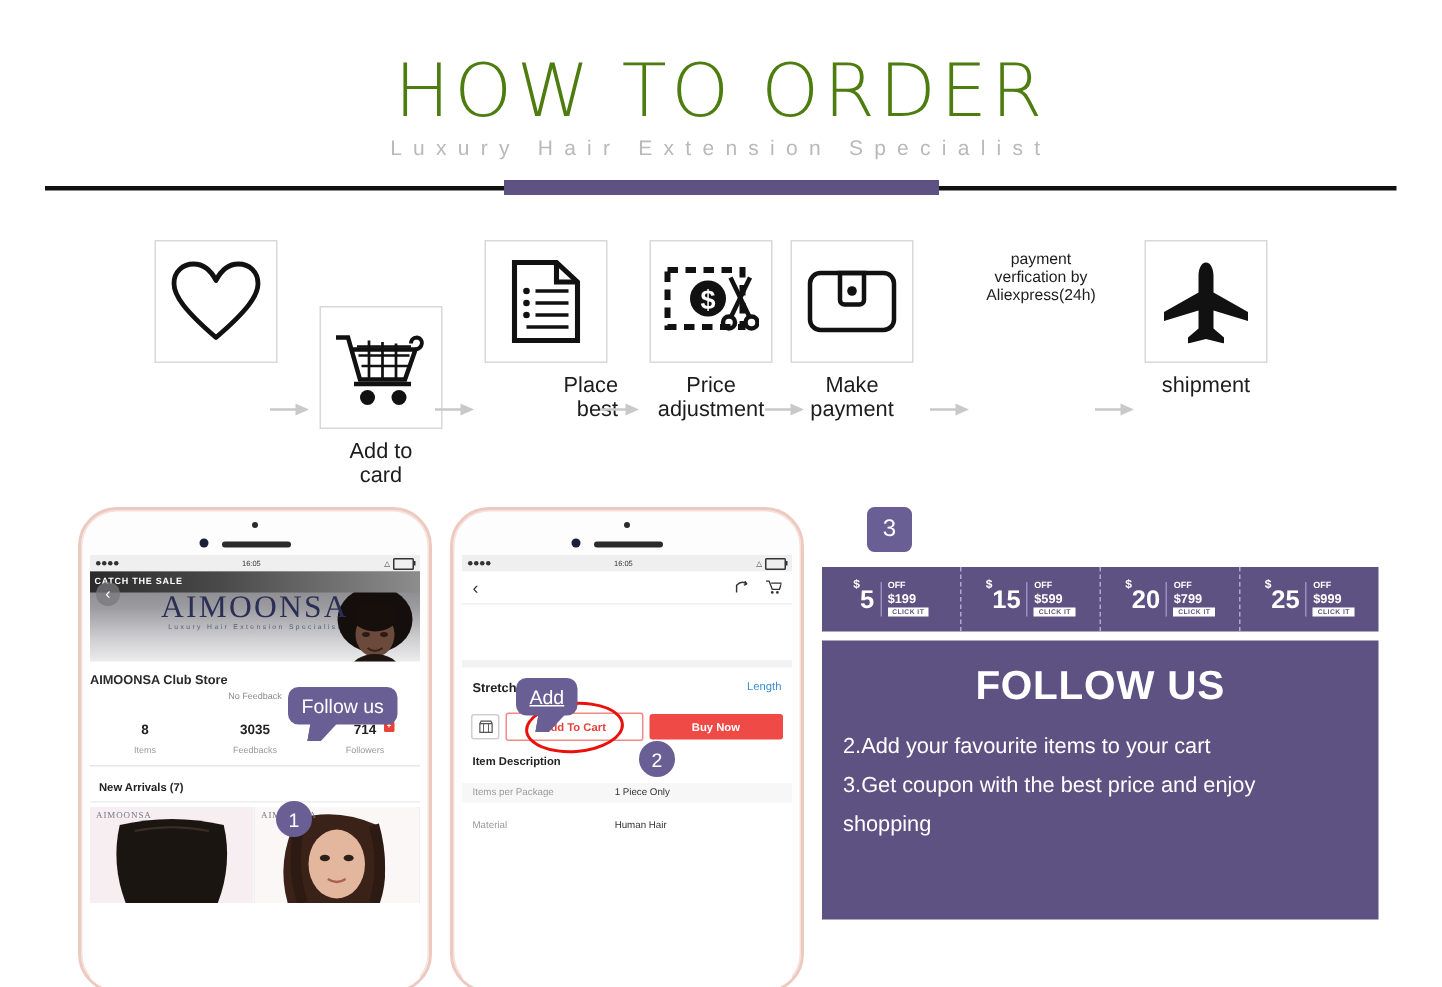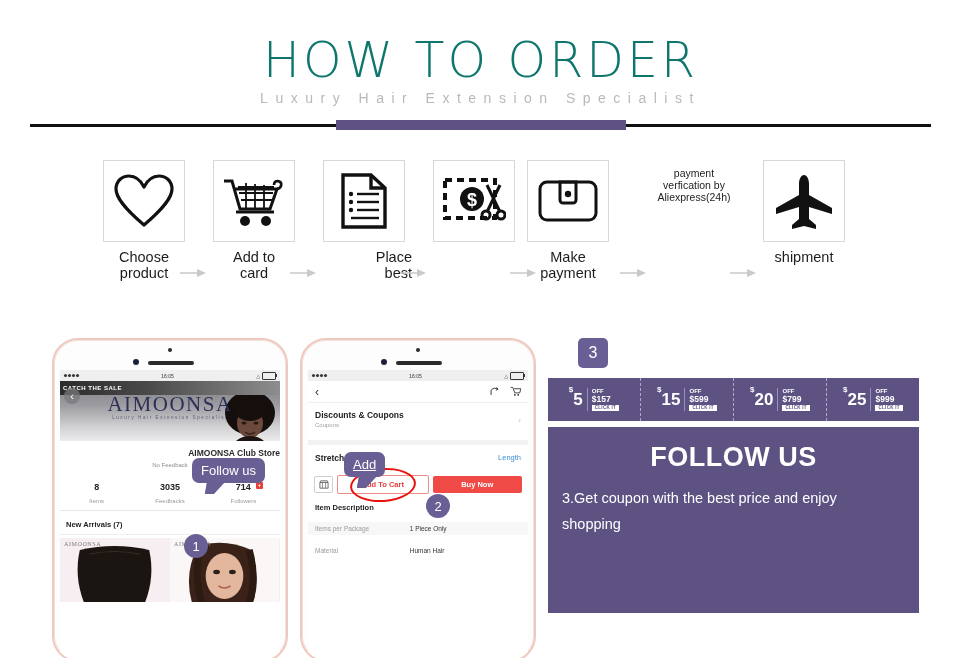--- a/index.html
+++ b/index.html
@@ -8,21 +8,21 @@
     font-family:"Liberation Sans",sans-serif;
     overflow:hidden;position:relative;
   }
   .page{position:relative;width:961px;height:658px;}
 
   
   .header{position:absolute;left:0;top:0;width:961px;height:136px;}
   .title{
     position:absolute;left:0;top:32px;width:961px;text-align:center;
     font-family:"DejaVu Sans",sans-serif;
-    font-size:49px;font-weight:300;color:#0f766e;letter-spacing:3px;
+    font-size:49px;font-weight:300;color:#4d7c0f;letter-spacing:3px;
     line-height:58px;
   }
   .subtitle{
     position:absolute;left:0;top:90px;width:961px;text-align:center;
     font-size:14px;color:#b9b9bd;letter-spacing:7.5px;font-weight:400;
   }
   .rule-black{position:absolute;left:30px;top:124px;width:901px;height:3px;background:#111;}
   .rule-purple{position:absolute;left:336px;top:120px;width:290px;height:10px;background:#5e5283;}
 
   
@@ -84,21 +84,21 @@
   }
   .p1-back{
     position:absolute;left:4px;top:18px;width:16px;height:16px;border-radius:50%;
     background:rgba(120,120,125,.75);display:flex;align-items:center;justify-content:center;
     color:#fff;font-size:11px;line-height:1;
   }
   .p1-hair{
     position:absolute;right:2px;top:8px;width:62px;height:64px;
   }
   .p1-storename{
-    position:absolute;left:0;top:78px;width:100%;text-align:right;
+    position:absolute;left:0;top:78px;width:100%;text-align:left;
     font-size:8.5px;font-weight:bold;color:#2a2a2a;
   }
   .p1-feedback{
     position:absolute;left:0;top:92px;width:100%;text-align:center;
     font-size:6px;color:#8d8d8d;
   }
   .p1-stats{
     position:absolute;left:0;top:106px;width:100%;height:34px;display:flex;
     border-bottom:1px solid #e7e7e7;
   }
@@ -202,32 +202,28 @@
   </div>
 
   <div class="steps">
 
     <div class="step" style="left:96px;">
       <div class="box">
         <svg width="62" height="56" viewBox="0 0 62 56">
           <path d="M31 52 C10 34 3 24 3 16 C3 8 9 3 16 3 C23 3 28 8 31 14 C34 8 39 3 46 3 C53 3 59 8 59 16 C59 24 52 34 31 52 Z" fill="none" stroke="#111" stroke-width="3.2" stroke-linejoin="round"></path>
         </svg>
       </div>
-      <div class="lbl">
-        <div>Choose</div>
-        <div>product</div>
-      </div>
     </div>
     <div class="arrow" style="left:180px;">
       <svg width="26" height="10" viewBox="0 0 26 10">
           <path d="M0 4.2 h17 v-3.2 l9 4 -9 4 v-3.2 h-17z" fill="#c9c9c9"></path>
         </svg>
     </div>
 
-    <div class="step" style="left:206px;">
+    <div class="step" style="left:206px;margin-top:44px;">
       <div class="box">
         <svg width="64" height="56" viewBox="0 0 64 56">
           <path d="M2 8 h8 l8 28 h30 l7 -20 h-42" fill="none" stroke="#111" stroke-width="3"></path>
           <path d="M55 16 c5 -1 6 -7 1 -8 c-3 0 -4 2 -4 4" fill="none" stroke="#111" stroke-width="2.6"></path>
           <path d="M16 14 h36 M17 20 h34 M19 27 h31" stroke="#111" stroke-width="1.8"></path>
           <path d="M24 10 v26 M33 11 v25 M42 12 v24" stroke="#111" stroke-width="1.8"></path>
           <path d="M14 39 h38" stroke="#111" stroke-width="3"></path>
           <circle cx="23" cy="48" r="5" fill="#111"></circle>
           <circle cx="44" cy="48" r="5" fill="#111"></circle>
         </svg>
@@ -273,20 +269,24 @@
         <svg width="64" height="54" viewBox="0 0 64 54">
           <rect x="3" y="6" width="50" height="38" fill="none" stroke="#111" stroke-width="4" stroke-dasharray="7,5"></rect>
           <circle cx="30" cy="25" r="12" fill="#111"></circle>
           <text x="30" y="32" font-size="18" fill="#fff" text-anchor="middle" font-family="Liberation Sans, sans-serif" font-weight="bold">$</text>
           <path d="M45 11 L58 38" stroke="#111" stroke-width="3"></path>
           <path d="M58 11 L45 38" stroke="#111" stroke-width="3"></path>
           <circle cx="44" cy="41" r="4" fill="none" stroke="#111" stroke-width="3"></circle>
           <circle cx="59" cy="41" r="4" fill="none" stroke="#111" stroke-width="3"></circle>
         </svg>
       </div>
+      <div class="lbl">
+        <div>Price</div>
+        <div>adjustment</div>
+      </div>
     </div>
     <div class="arrow" style="left:510px;">
       <svg width="26" height="10" viewBox="0 0 26 10">
           <path d="M0 4.2 h17 v-3.2 l9 4 -9 4 v-3.2 h-17z" fill="#c9c9c9"></path>
         </svg>
     </div>
 
     <div class="step" style="left:520px;">
       <div class="box">
         <svg width="62" height="48" viewBox="0 0 62 48">
@@ -456,25 +456,20 @@
             <path d="M3 13 V6 q5 -5 10 -1 l-2 -3 M13 5 l-3 1" fill="none" stroke="#333" stroke-width="1.4"></path>
           </svg>
           <svg width="11" height="11" viewBox="0 0 16 16">
             <path d="M1 2 h3 l3 8 h7 l2 -6 h-10" fill="none" stroke="#333" stroke-width="1.3"></path>
             <circle cx="7" cy="13" r="1.3" fill="#333"></circle>
               <circle cx="12" cy="13" r="1.3" fill="#333"></circle>
           </svg>
         </div>
       </div>
 
-      <div class="p2-row" style="top:40px;">
-        <div class="p2-title">Discounts &amp; Coupons</div>
-        <div class="p2-sub">Coupons</div>
-        <div class="p2-chev">›</div>
-      </div>
 
       <div class="p2-sep" style="top:70px;"></div>
 
       <div class="p2-row" style="top:83px;">
         <div class="p2-title">Stretched Length</div>
         <div class="p2-select">Length</div>
       </div>
 
       <div class="p2-btns" style="top:103px;">
         <div class="p2-shop">
@@ -506,21 +501,21 @@
 
   <div class="numbadge" style="left:426px;top:494px;">2</div>
 
   <div class="numbadge sq" style="left:578px;top:338px;">3</div>
 
   <div class="coupons">
     <div class="coupon">
       <div class="amt"><sup>$</sup><span>5</span></div>
       <div class="right">
         <div class="off">OFF</div>
-        <div class="cond">$157</div>
+        <div class="cond">$199</div>
         <div class="clickit">CLICK IT</div>
       </div>
     </div>
     <div class="coupon">
       <div class="amt"><sup>$</sup><span>15</span></div>
       <div class="right">
         <div class="off">OFF</div>
         <div class="cond">$599</div>
         <div class="clickit">CLICK IT</div>
       </div>
@@ -539,18 +534,19 @@
         <div class="off">OFF</div>
         <div class="cond">$999</div>
         <div class="clickit">CLICK IT</div>
       </div>
     </div>
   </div>
 
   <div class="followpanel">
     <div class="fp-title">FOLLOW US</div>
     <div class="fp-list">
+      <div class="fp-item">2.Add your favourite items to your cart</div>
       <div class="fp-item">3.Get coupon with the best price and enjoy</div>
       <div class="fp-item">shopping</div>
     </div>
   </div>
 
 </div>
 
 </body></html>

